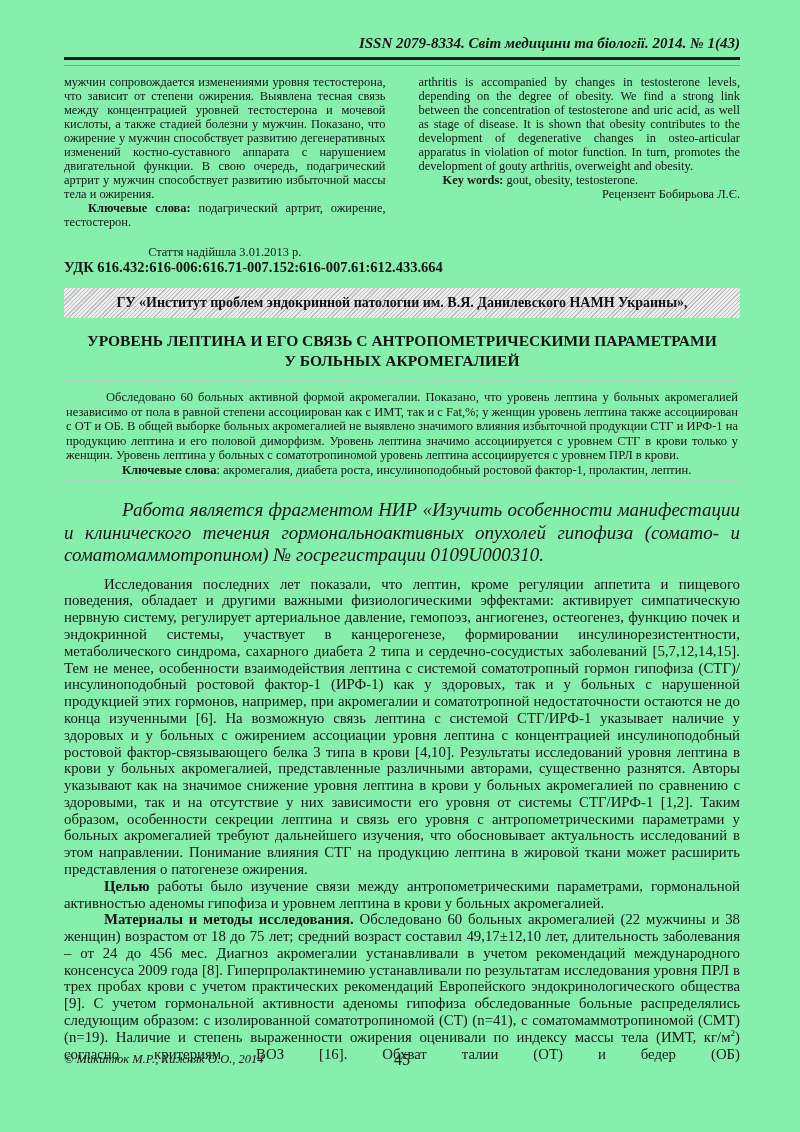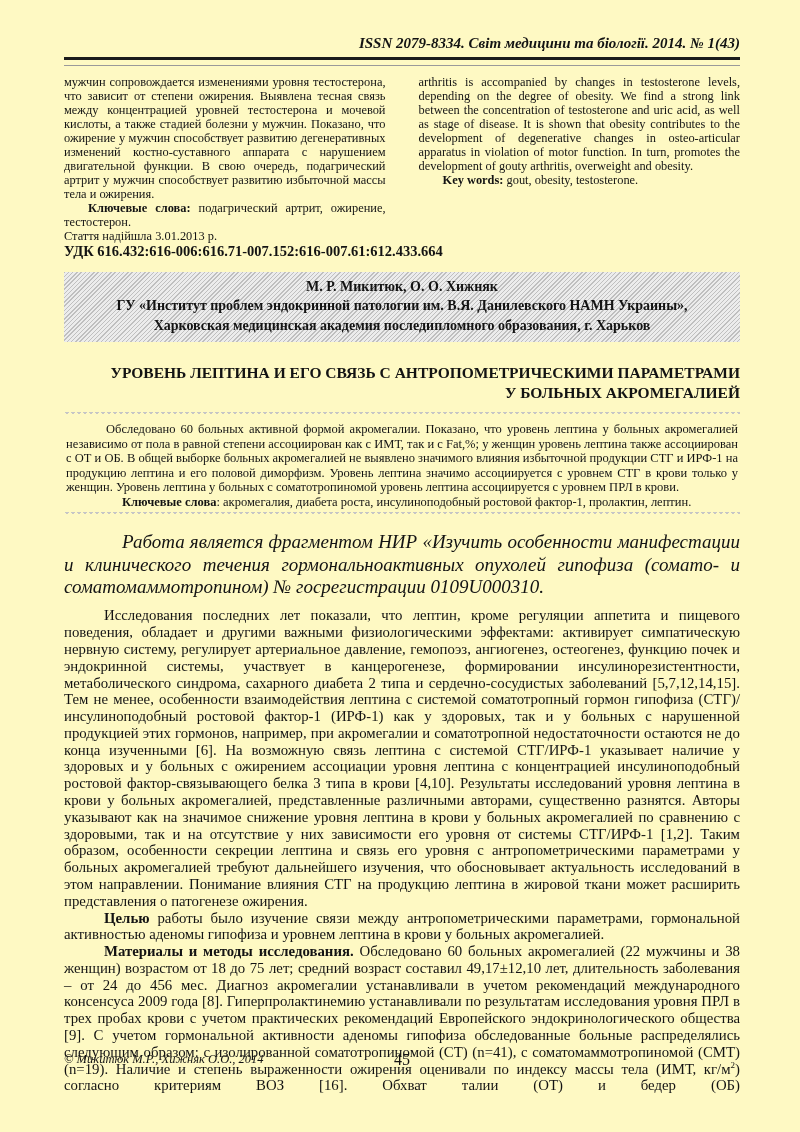--- a/index.html
+++ b/index.html
@@ -1,21 +1,21 @@
 <!DOCTYPE html>
 <html><head>
 <meta charset="utf-8">
 <style>
   html,body{margin:0;padding:0;background:#ffffff;}
   .page{
     position:relative;
     width:800px;height:1132px;
     box-sizing:border-box;
     padding:34px 60px 0 64px;
-    background:#fef9c3;
+    background:#86efac;
     color:#131313;
     font-family:"Liberation Serif","DejaVu Serif",serif;
     overflow:hidden;
   }
   
   .journal-header{
     text-align:right;
     font-weight:bold;
     font-style:italic;
     font-size:15px;
@@ -32,40 +32,40 @@
   .cols{
     display:flex;
     gap:33px;
     font-size:12.4px;
     line-height:1.13;
     text-align:justify;
   }
   .col{flex:1 1 0;min-width:0;}
   .kw-line{text-indent:24px;}
   .bold{font-weight:bold;}
-  .date-line{text-indent:0;}
+  .date-line{text-align:center;text-indent:0;margin-top:16px;}
   .reviewer-line{text-align:right;text-indent:0;}
   
   .udc{
     font-weight:bold;
     font-size:14.5px;
     line-height:1.2;
   }
   .authors-box{
     margin-top:11px;
     padding:5px 10px 6px 10px;
     text-align:center;
     font-weight:bold;
     font-size:14px;
     line-height:1.42;
     background:repeating-linear-gradient(135deg,#bfbfbf 0,#bfbfbf 1px,#ececec 1px,#ececec 3px);
   }
   .article-title{
-    margin-top:21px;
-    text-align:right;
+    margin-top:13px;
+    text-align:center;
     font-weight:bold;
     font-size:15.5px;
     line-height:1.26;
   }
   .abstract-wrap{margin-top:10px;}
   .zigzag{
     height:6px;
     background-image:
       linear-gradient(135deg,#c6c6c6 25%,transparent 25%),
       linear-gradient(225deg,#c6c6c6 25%,transparent 25%);
@@ -129,29 +129,28 @@
 
   <div class="cols">
     <div class="col">
       <div>мужчин сопровождается изменениями уровня тестостерона, что зависит от степени ожирения. Выявлена тесная связь между концентрацией уровней тестостерона и мочевой кислоты, а также стадией болезни у мужчин. Показано, что ожирение у мужчин способствует развитию дегенеративных изменений костно-суставного аппарата с нарушением двигательной функции. В свою очередь, подагрический артрит у мужчин способствует развитию избыточной массы тела и ожирения.</div>
       <div class="kw-line"><span class="bold">Ключевые слова:</span><span> подагрический артрит, ожирение, тестостерон.</span></div>
       <div class="date-line">Стаття надійшла 3.01.2013 р.</div>
     </div>
     <div class="col">
       <div>arthritis is accompanied by changes in testosterone levels, depending on the degree of obesity. We find a strong link between the concentration of testosterone and uric acid, as well as stage of disease. It is shown that obesity contributes to the development of degenerative changes in osteo-articular apparatus in violation of motor function. In turn, promotes the development of gouty arthritis, overweight and obesity.</div>
       <div class="kw-line"><span class="bold">Key words:</span><span> gout, obesity, testosterone.</span></div>
+      <div class="reviewer-line">Рецензент Бобирьова Л.Є.</div>
     </div>
   </div>
 
   <div class="udc">УДК 616.432:616-006:616.71-007.152:616-007.61:612.433.664</div>
 
   <div class="authors-box">
-    <div>М. Р. Микитюк, О. О. Хижняк</div>
     <div>ГУ «Институт проблем эндокринной патологии им. В.Я. Данилевского НАМН Украины»,</div>
-    <div>Харковская медицинская академия последипломного образования, г. Харьков</div>
   </div>
 
   <div class="article-title">
     <div>УРОВЕНЬ ЛЕПТИНА И ЕГО СВЯЗЬ С АНТРОПОМЕТРИЧЕСКИМИ ПАРАМЕТРАМИ</div>
     <div>У БОЛЬНЫХ АКРОМЕГАЛИЕЙ</div>
   </div>
 
   <div class="abstract-wrap">
     <div class="zigzag"></div>
     <div class="abstract-body">

